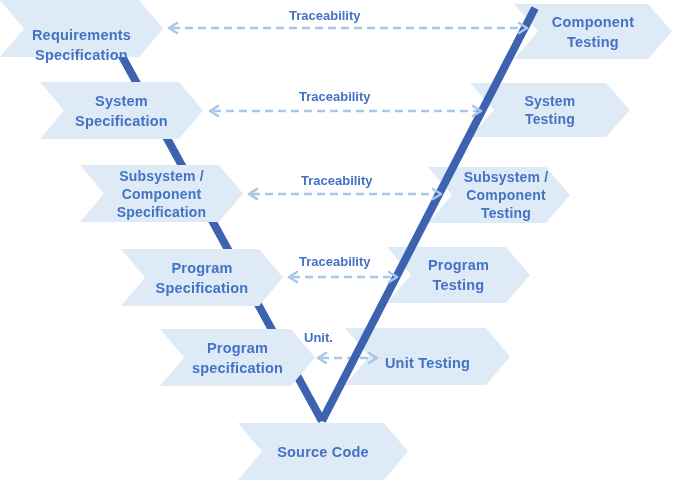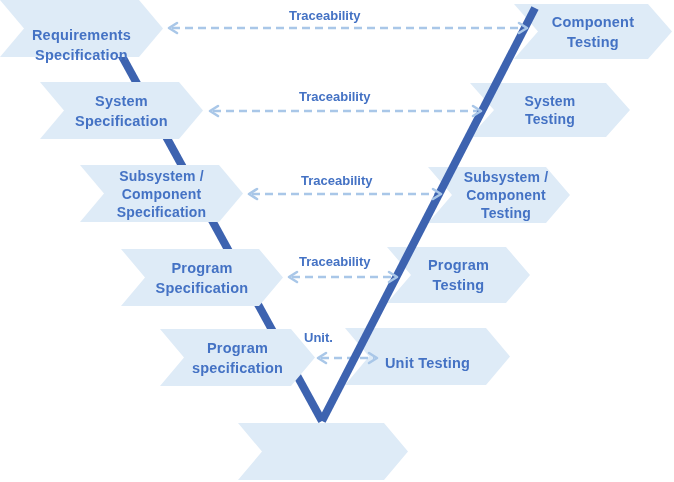--- a/index.html
+++ b/index.html
@@ -94,20 +94,23 @@
   </div>
   <div class="stage" style="left:121px;top:249px;width:162px;height:57px">
     <span>Program</span>
     <span>Specification</span>
   </div>
   <div class="stage" style="left:160px;top:329px;width:155px;height:57px">
     <span>Program</span>
     <span>specification</span>
   </div>
 
+  <div class="stage" style="left:238px;top:423px;width:170px;height:57px">
+    <span>Source Code</span>
+  </div>
 
   <div class="stage" style="left:514px;top:4px;width:158px;height:55px">
     <span>Component</span>
     <span>Testing</span>
   </div>
   <div class="stage three" style="left:470px;top:83px;width:160px;height:54px">
     <span>System</span>
     <span>Testing</span>
   </div>
   <div class="stage three" style="left:428px;top:167px;width:142px;height:56px;padding-left:14px;width:128px">

